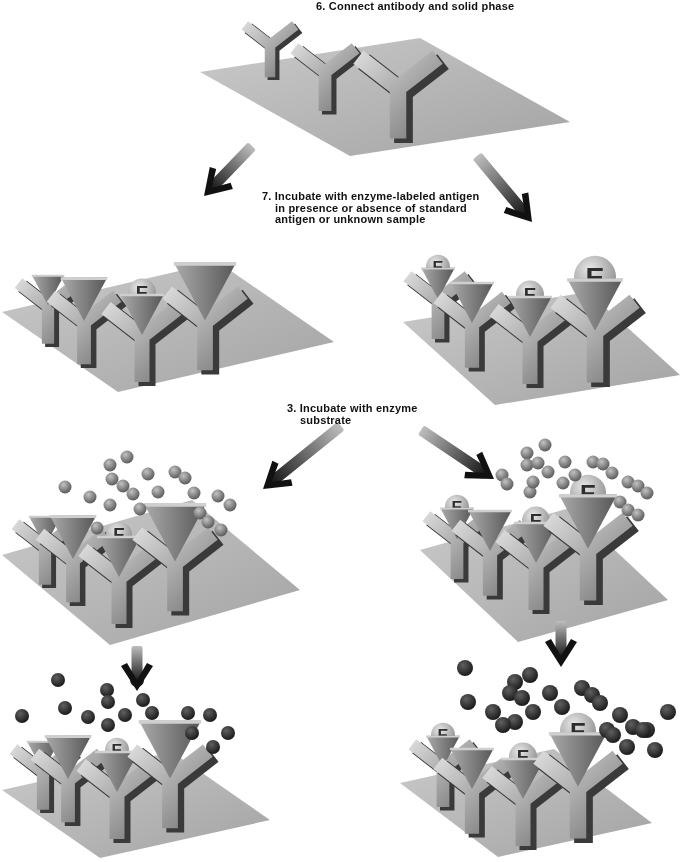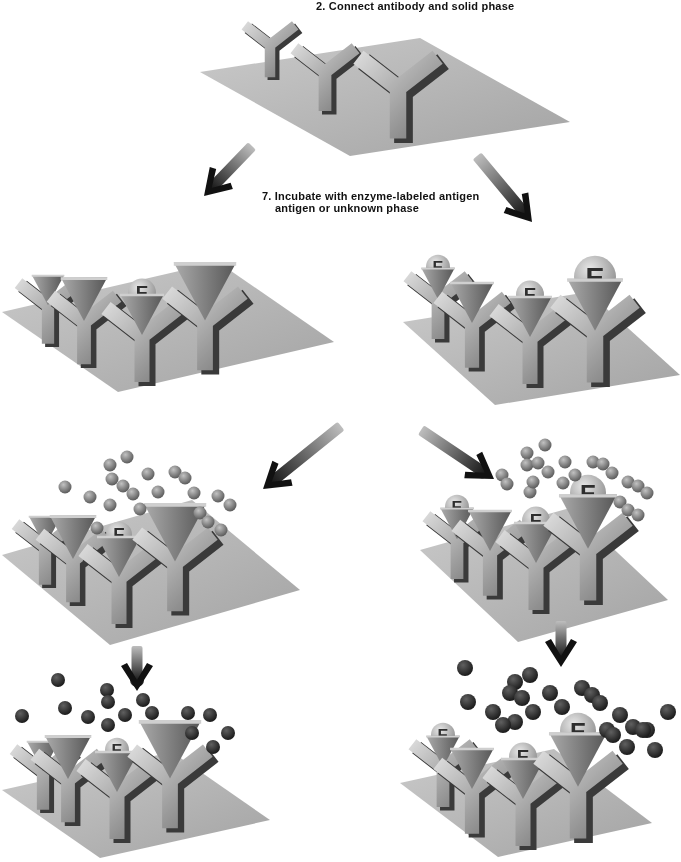--- a/index.html
+++ b/index.html
@@ -400,21 +400,26 @@
         <rect x="-5.5" y="0" width="11" height="36" rx="2" fill="url(#gA)"></rect>
         <path d="M0,45 L-16,20 L-10,17 L0,34 L10,17 L16,20 Z" fill="#111111"></path>
       </g>
       <g transform="translate(561,621) rotate(0.00)">
         <rect x="-5.5" y="0" width="11" height="37" rx="2" fill="url(#gA)"></rect>
         <path d="M0,46 L-16,21 L-10,18 L0,35 L10,18 L16,21 Z" fill="#111111"></path>
       </g>
     </svg>
 
   <div class="caption" style="left: 316px; top: 1px; color: rgb(17, 17, 17);">
-    <div class="cap-line">2. Connect antibody and solid phase</div>
+    <div class="cap-line">6. Connect antibody and solid phase</div>
   </div>
 
   <div class="caption" style="left: 262px; top: 191px; color: rgb(17, 17, 17);">
     <div class="cap-line">7. Incubate with enzyme-labeled antigen</div>
-    <div class="cap-line cap-indent">antigen or unknown phase</div>
+    <div class="cap-line cap-indent">in presence or absence of standard</div>
+    <div class="cap-line cap-indent">antigen or unknown sample</div>
   </div>
 
+  <div class="caption" style="left: 287px; top: 403px; color: rgb(17, 17, 17);">
+    <div class="cap-line">3. Incubate with enzyme</div>
+    <div class="cap-line cap-indent">substrate</div>
+  </div>
 </div>
 
 </body></html>

